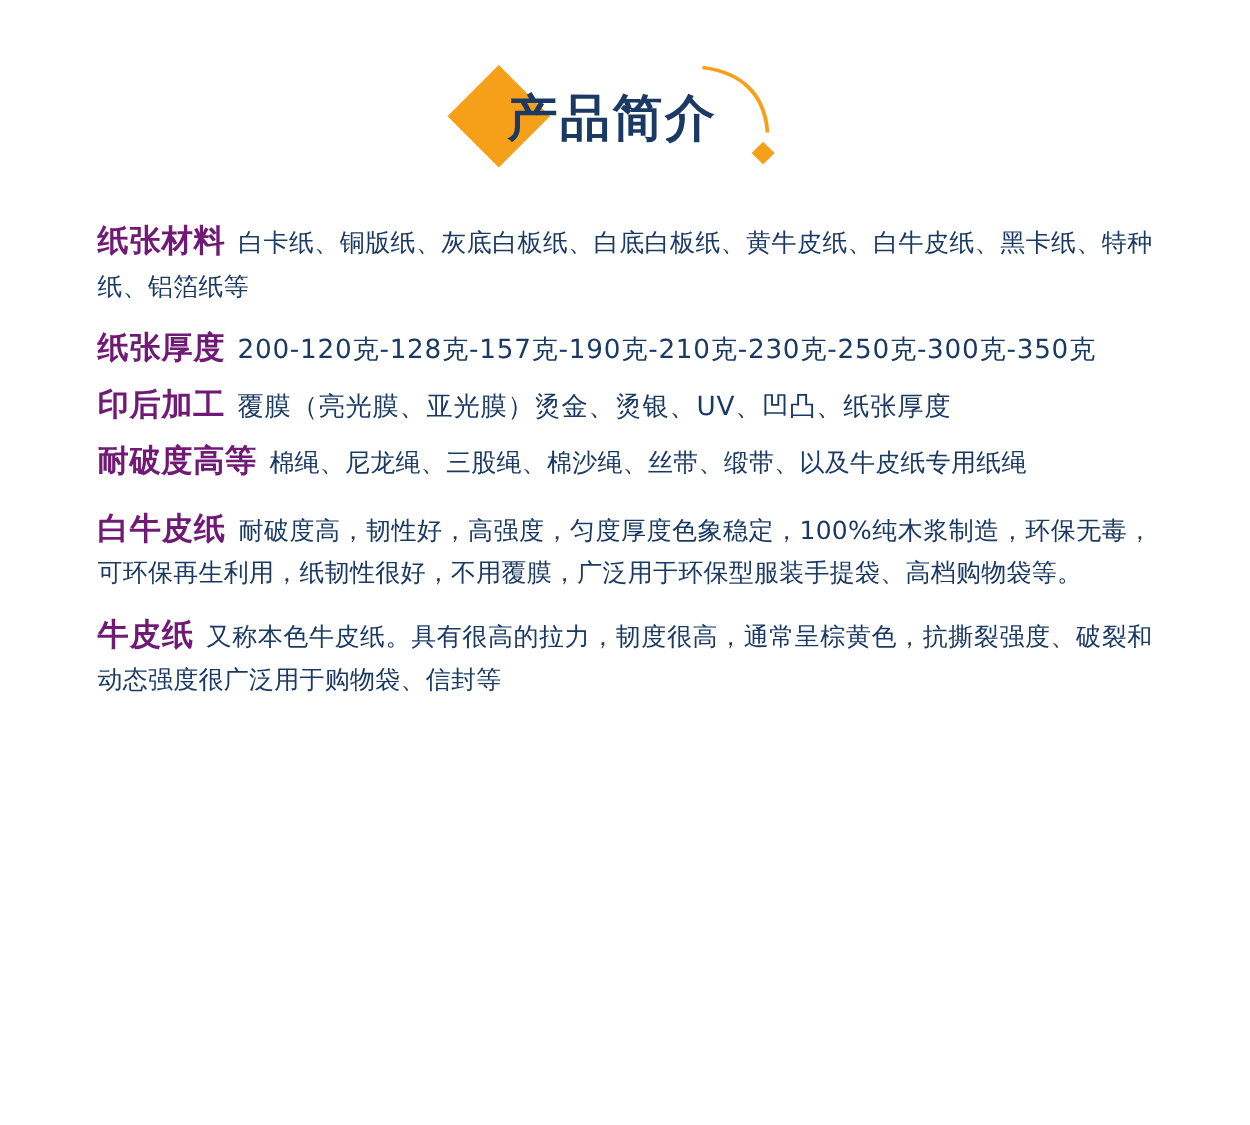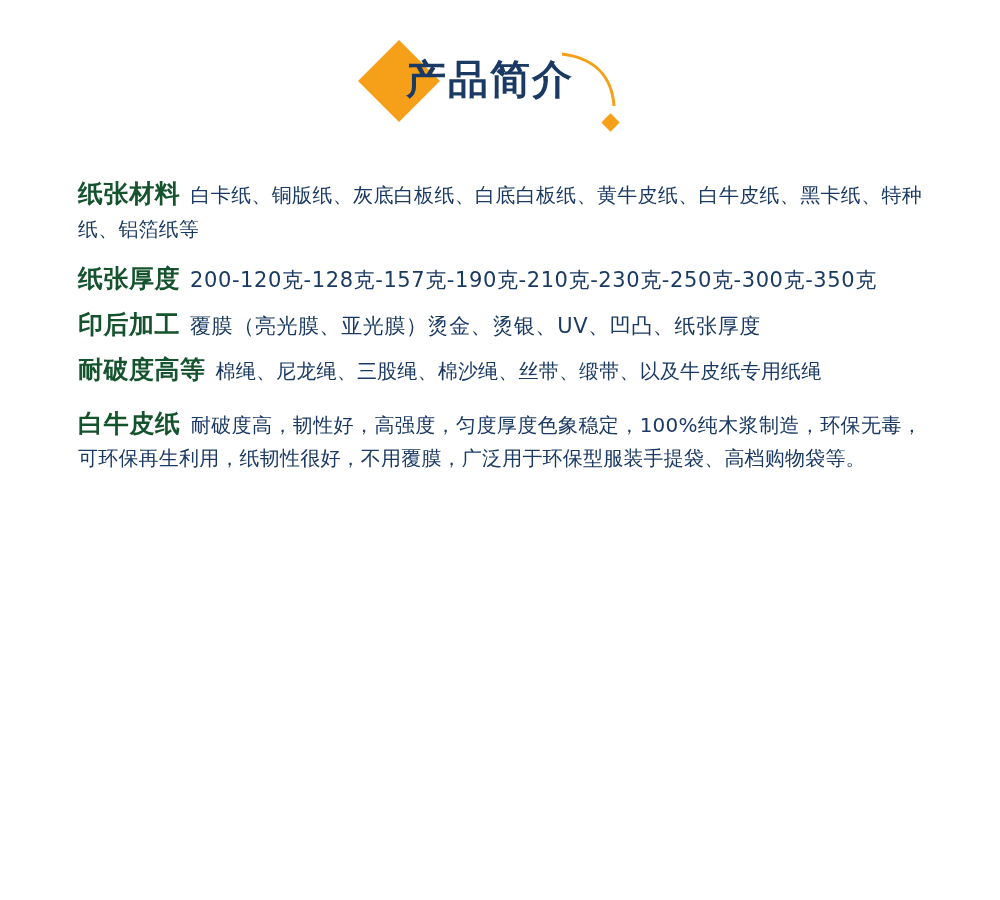--- a/index.html
+++ b/index.html
@@ -27,21 +27,21 @@
     position: relative;
     width: 1000px;
     height: 150px;
   }
   .title-wrap {
     position: absolute;
     left: 0;
     right: 0;
     top: 52px;
     display: flex;
-    align-items: flex-start;
+    align-items: flex-end;
     justify-content: center;
   }
   .diamond {
     position: relative;
     width: 58px;
     height: 58px;
     background: #f6a01a;
     transform: rotate(45deg);
     margin-right: -22px;
   }
@@ -79,21 +79,21 @@
     box-sizing: border-box;
   }
   .row {
     margin-bottom: 14px;
     line-height: 1.58;
     text-align: justify;
   }
   .row.tight { margin-bottom: 6px; }
 
   .label {
-    color: #14532d;
+    color: #701a75;
     font-weight: bold;
     font-size: 25px;
     letter-spacing: 0.5px;
     margin-right: 10px;
     font-family: Liberation Serif, serif;
   }
   .body-text {
     color: #1b3a63;
     font-size: 20px;
     letter-spacing: 0.2px;
@@ -141,16 +141,19 @@
     <div class="row">
       <span class="label">耐破度高等</span><span class="body-text">棉绳、尼龙绳、三股绳、棉沙绳、丝带、缎带、以及牛皮纸专用纸绳</span>
     </div>
 
 
 
     <div class="row">
       <span class="label">白牛皮纸</span><span class="body-text">耐破度高，韧性好，高强度，匀度厚度色象稳定，100%纯木浆制造，环保无毒，可环保再生利用，纸韧性很好，不用覆膜，广泛用于环保型服装手提袋、高档购物袋等。</span>
     </div>
 
+    <div class="row">
+      <span class="label">牛皮纸</span><span class="body-text">又称本色牛皮纸。具有很高的拉力，韧度很高，通常呈棕黄色，抗撕裂强度、破裂和动态强度很广泛用于购物袋、信封等</span>
+    </div>
 
 
   </div>
 </div>
 
 </body></html>

